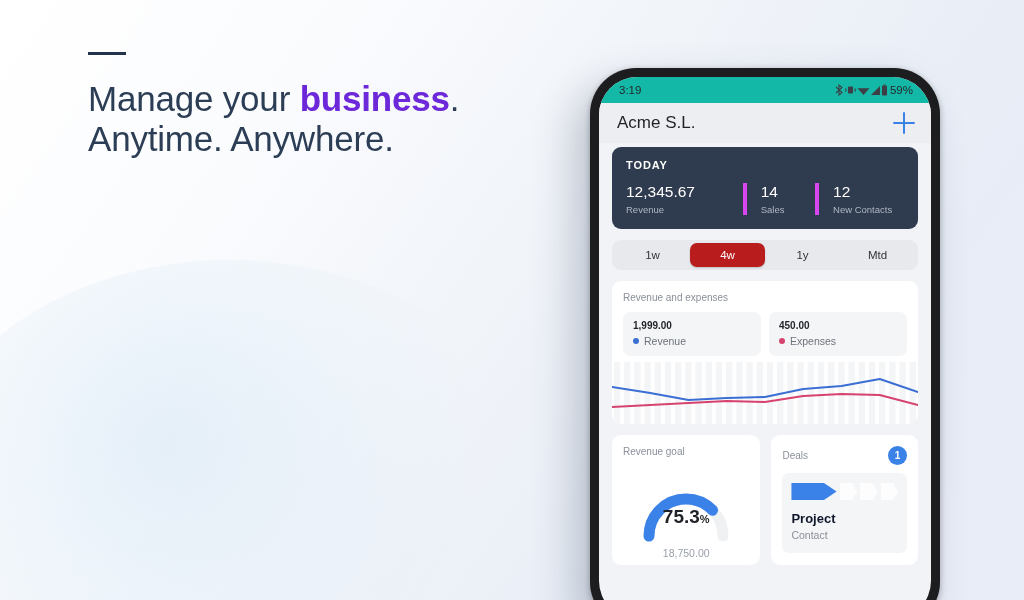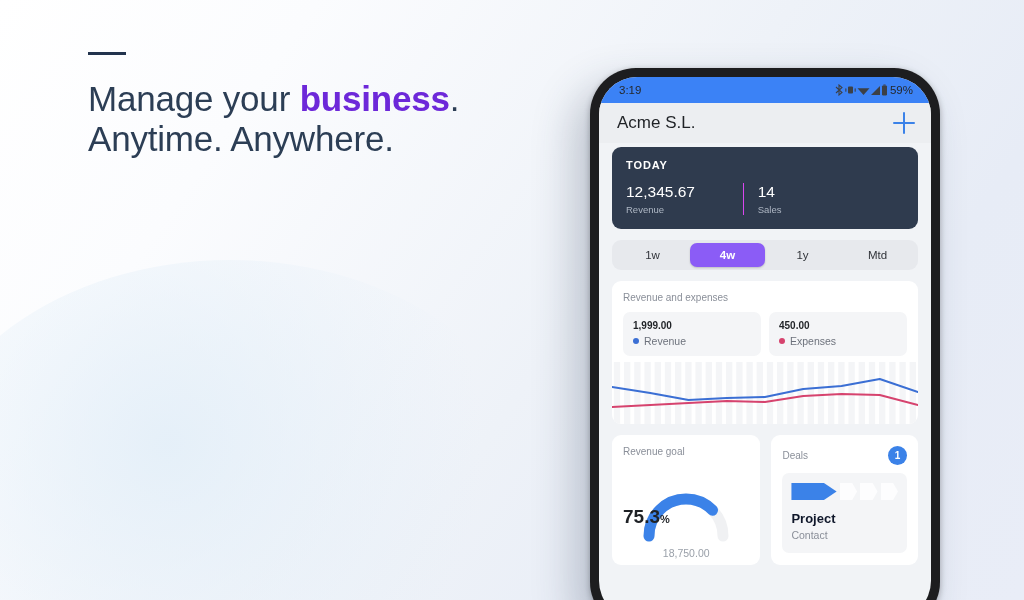--- a/index.html
+++ b/index.html
@@ -38,21 +38,21 @@
     width:100%; height:100%;
     background:#f1f3f6;
     border-radius:38px;
     overflow:hidden;
     position:relative;
   }
 
   .statusbar {
     height:26px; display:flex; align-items:center;
     padding:0 18px 0 20px; font-size:11.5px; color:#25282c;
-    background:#3b82f6;
+    background:#14b8a6;
   }
   .sb-time { font-size:11.5px; }
   .sb-icons { margin-left:auto; display:flex; align-items:center; }
   .sb-icons svg { display:block; }
   .sb-pct { font-size:11.5px; margin-left:2px; }
 
   .appbar {
     height:40px; display:flex; align-items:center;
     padding:0 16px 0 18px; background:#eceef1;
   }
@@ -70,57 +70,57 @@
   .today-card {
     background:#2f3b4e; border-radius:9px;
     padding:12px 14px 14px; margin-bottom:11px;
   }
   .today-label {
     font-size:11px; font-weight:700; letter-spacing:.9px;
     color:#ffffff; margin-bottom:12px;
   }
   .today-stats { display:flex; }
   .tstat { padding-right:12px; }
-  .tstat + .tstat { border-left:1px solid #d946ef; padding-left:14px; }
+  .tstat + .tstat { border-left:4px solid #d946ef; padding-left:14px; }
   .tstat.s1 { width:42%; }
   .tstat.s2 { width:26%; }
   .tstat.s3 { width:32%; padding-right:0; }
   .tstat-val { font-size:15.5px; color:#fff; font-weight:400; margin-bottom:3px; }
   .tstat-lbl { font-size:9.5px; color:#aeb7c4; }
 
   
   .segmented {
     display:flex; background:#e7e9ed; border-radius:9px;
     padding:3px; margin-bottom:11px;
   }
   .seg {
     flex:1; text-align:center; font-size:11.5px; color:#31343a;
     padding:6px 0; border-radius:7px; cursor:pointer;
   }
-  .seg.active { background:#8b5cf6; color:#fff; box-shadow:0 1px 2px rgba(0,0,0,.18);font-weight:bold; }
+  .seg.active { background:#b91c1c; color:#fff; box-shadow:0 1px 2px rgba(0,0,0,.18); }
 
   
   .card { background:#fff; border-radius:9px; }
   .chart-card { padding:11px 11px 0; margin-bottom:11px; overflow:hidden; }
   .card-title { font-size:10px; color:#8a8f99; margin-bottom:9px; }
   .kpis { display:flex; gap:8px; margin-bottom:6px; }
   .kpi { flex:1; background:#f4f5f7; border-radius:7px; padding:8px 10px 9px; }
   .kpi-val { font-size:10px; font-weight:700; color:#1f2226; margin-bottom:4px; }
   .kpi-leg { display:flex; align-items:center; gap:5px; font-size:10.5px; color:#6d727c; }
   .dot { width:6px; height:6px; border-radius:50%; display:inline-block; }
   .chart-wrap { height:62px; margin:0 -11px; position:relative; }
   .chart-wrap svg { display:block; width:100%; height:100%; }
 
   
   .bottom-row { display:flex; gap:11px; }
   .goal-card { width:48.5%; padding:11px 11px 0; height:130px; position:relative; }
   .gauge { position:relative; height:78px; margin-top:2px; }
   .gauge svg { display:block; margin:0 auto; }
   .gauge-label {
-    position:absolute; left:0; right:0; top:40px; text-align:left;
+    position:absolute; left:0; right:0; top:40px; text-align:center;
     font-size:19px; font-weight:700; color:#1f2226;
   }
   .gauge-label span { font-size:11px; font-weight:700; }
   .goal-sub { text-align:center; font-size:10.5px; color:#9aa0a9; margin-top:3px; }
 
   .deals-card { flex:1; padding:11px 11px 0; height:130px; }
   .deals-head { display:flex; align-items:center; }
   .badge {
     margin-left:auto; width:19px; height:19px; border-radius:50%;
     background:#3b82e8; color:#fff; font-size:10px; font-weight:700;
@@ -186,20 +186,24 @@
       <div class="today-card">
         <div class="today-label">TODAY</div>
         <div class="today-stats">
           <div class="tstat s1">
             <div class="tstat-val">12,345.67</div>
             <div class="tstat-lbl">Revenue</div>
           </div>
           <div class="tstat s2">
             <div class="tstat-val">14</div>
             <div class="tstat-lbl">Sales</div>
+          </div>
+          <div class="tstat s3">
+            <div class="tstat-val">12</div>
+            <div class="tstat-lbl">New Contacts</div>
           </div>
         </div>
       </div>
 
       <div class="segmented">
         <div class="seg">1w</div>
         <div class="seg active">4w</div>
         <div class="seg">1y</div>
         <div class="seg">Mtd</div>
       </div>

